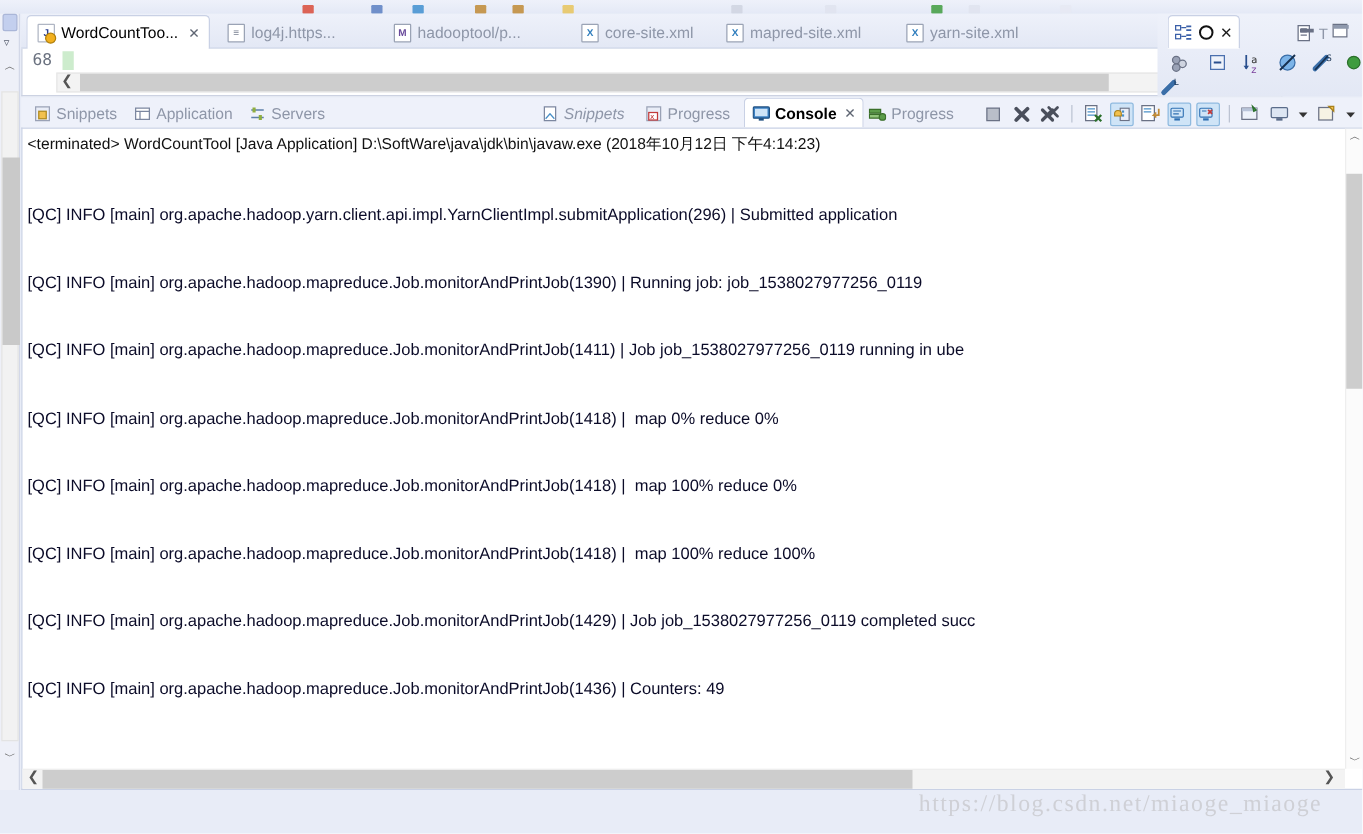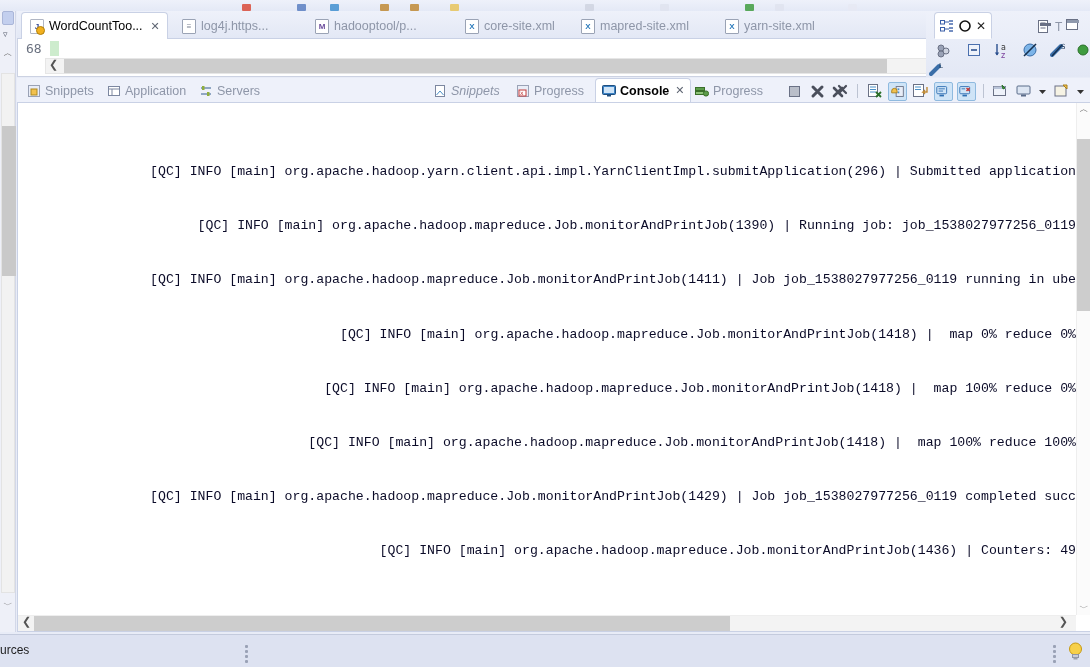--- a/index.html
+++ b/index.html
@@ -180,26 +180,25 @@
   .ctb.pressed { background: #cfe4f7; border: 1px solid #8fbadf; }
   .ctb-sep { width: 1px; height: 14px; background: #bcc3d2; margin: 0 3px; }
 
   .terminated-line {
     position: absolute; left: 4px; top: 4px;
     font-family: "Liberation Sans", sans-serif; font-size: 12.5px; color: #111;
     white-space: nowrap;
   }
   .log {
     position: absolute; left: 4px; top: 24px; right: 14px; bottom: 18px;
-    font-family: Liberation Mono, monospace;
+    font-family: Liberation Sans, sans-serif;
     font-size: 13.2px; line-height: 18.05px;
     color: #0b0b28;
     white-space: pre;
     overflow: hidden;
-    text-align: right;
   }
   .log .ln { height: 18.05px; }
 
   .con-vscroll {
     position: absolute; right: 0; top: 0; width: 14px; bottom: 16px;
     background: #fbfbfb; border-left: 1px solid #eee;
   }
   .con-vthumb { position: absolute; left: 0; top: 36px; width: 14px; height: 172px; background: #cdcdcd; }
   .con-vup { position:absolute; left:0; top:0; width:14px; text-align:center; font-size:9px; color:#666;}
   .con-vdn { position:absolute; left:0; bottom:0; width:14px; text-align:center; font-size:9px; color:#666;}
@@ -585,20 +584,21 @@
             <path d="M11 3 l4 0 l0 4 z" fill="#f2c14e" stroke="#a8801a"></path>
           </svg>
         </span>
         <span class="ctb" style="width:11px;">
           <svg width="11" height="19" viewBox="0 0 11 19">
               <path d="M2 8 L9 8 L5.5 12 z" fill="#333"></path>
             </svg>
         </span>
       </div>
 
+      <div class="terminated-line">&lt;terminated&gt; WordCountTool [Java Application] D:\SoftWare\java\jdk\bin\javaw.exe (2018年10月12日 下午4:14:23)</div>
 
       <div class="log">
         <div class="ln">[QC] INFO [main] org.apache.hadoop.yarn.client.api.impl.YarnClientImpl.submitApplication(296) | Submitted application</div>
         <div class="ln">[QC] INFO [main] org.apache.hadoop.mapreduce.Job.monitorAndPrintJob(1390) | Running job: job_1538027977256_0119</div>
         <div class="ln">[QC] INFO [main] org.apache.hadoop.mapreduce.Job.monitorAndPrintJob(1411) | Job job_1538027977256_0119 running in ube</div>
         <div class="ln">[QC] INFO [main] org.apache.hadoop.mapreduce.Job.monitorAndPrintJob(1418) |  map 0% reduce 0%</div>
         <div class="ln">[QC] INFO [main] org.apache.hadoop.mapreduce.Job.monitorAndPrintJob(1418) |  map 100% reduce 0%</div>
         <div class="ln">[QC] INFO [main] org.apache.hadoop.mapreduce.Job.monitorAndPrintJob(1418) |  map 100% reduce 100%</div>
         <div class="ln">[QC] INFO [main] org.apache.hadoop.mapreduce.Job.monitorAndPrintJob(1429) | Job job_1538027977256_0119 completed succ</div>
         <div class="ln">[QC] INFO [main] org.apache.hadoop.mapreduce.Job.monitorAndPrintJob(1436) | Counters: 49</div>
@@ -629,36 +629,14 @@
       <div class="con-hscroll">
         <span class="con-harr-l">❮</span>
         <span class="con-hthumb"></span>
         <span class="con-harr-r">❯</span>
       </div>
     </div>
   </div>
 
   <div class="watermark">https://blog.csdn.net/miaoge_miaoge</div>
 
-  <div class="statusbar">
-    <span class="status-text">urces</span>
-    <span class="status-grip" style="left:245px;">
-      <i></i>
-        <i></i>
-        <i></i>
-        <i></i>
-    </span>
-    <span class="status-grip" style="right:34px;">
-      <i></i>
-        <i></i>
-        <i></i>
-        <i></i>
-    </span>
-    <span class="bulb">
-      <svg width="17" height="21" viewBox="0 0 17 21">
-        <circle cx="8.5" cy="8" r="6" fill="#f7d04a" stroke="#c79a10"></circle>
-        <rect x="5.5" y="13.5" width="6" height="3" fill="#c9cdd8" stroke="#8f95a5"></rect>
-        <rect x="6.5" y="16.5" width="4" height="2" fill="#9aa0ad"></rect>
-      </svg>
-    </span>
-  </div>
 
 </div>
 
 </body></html>

